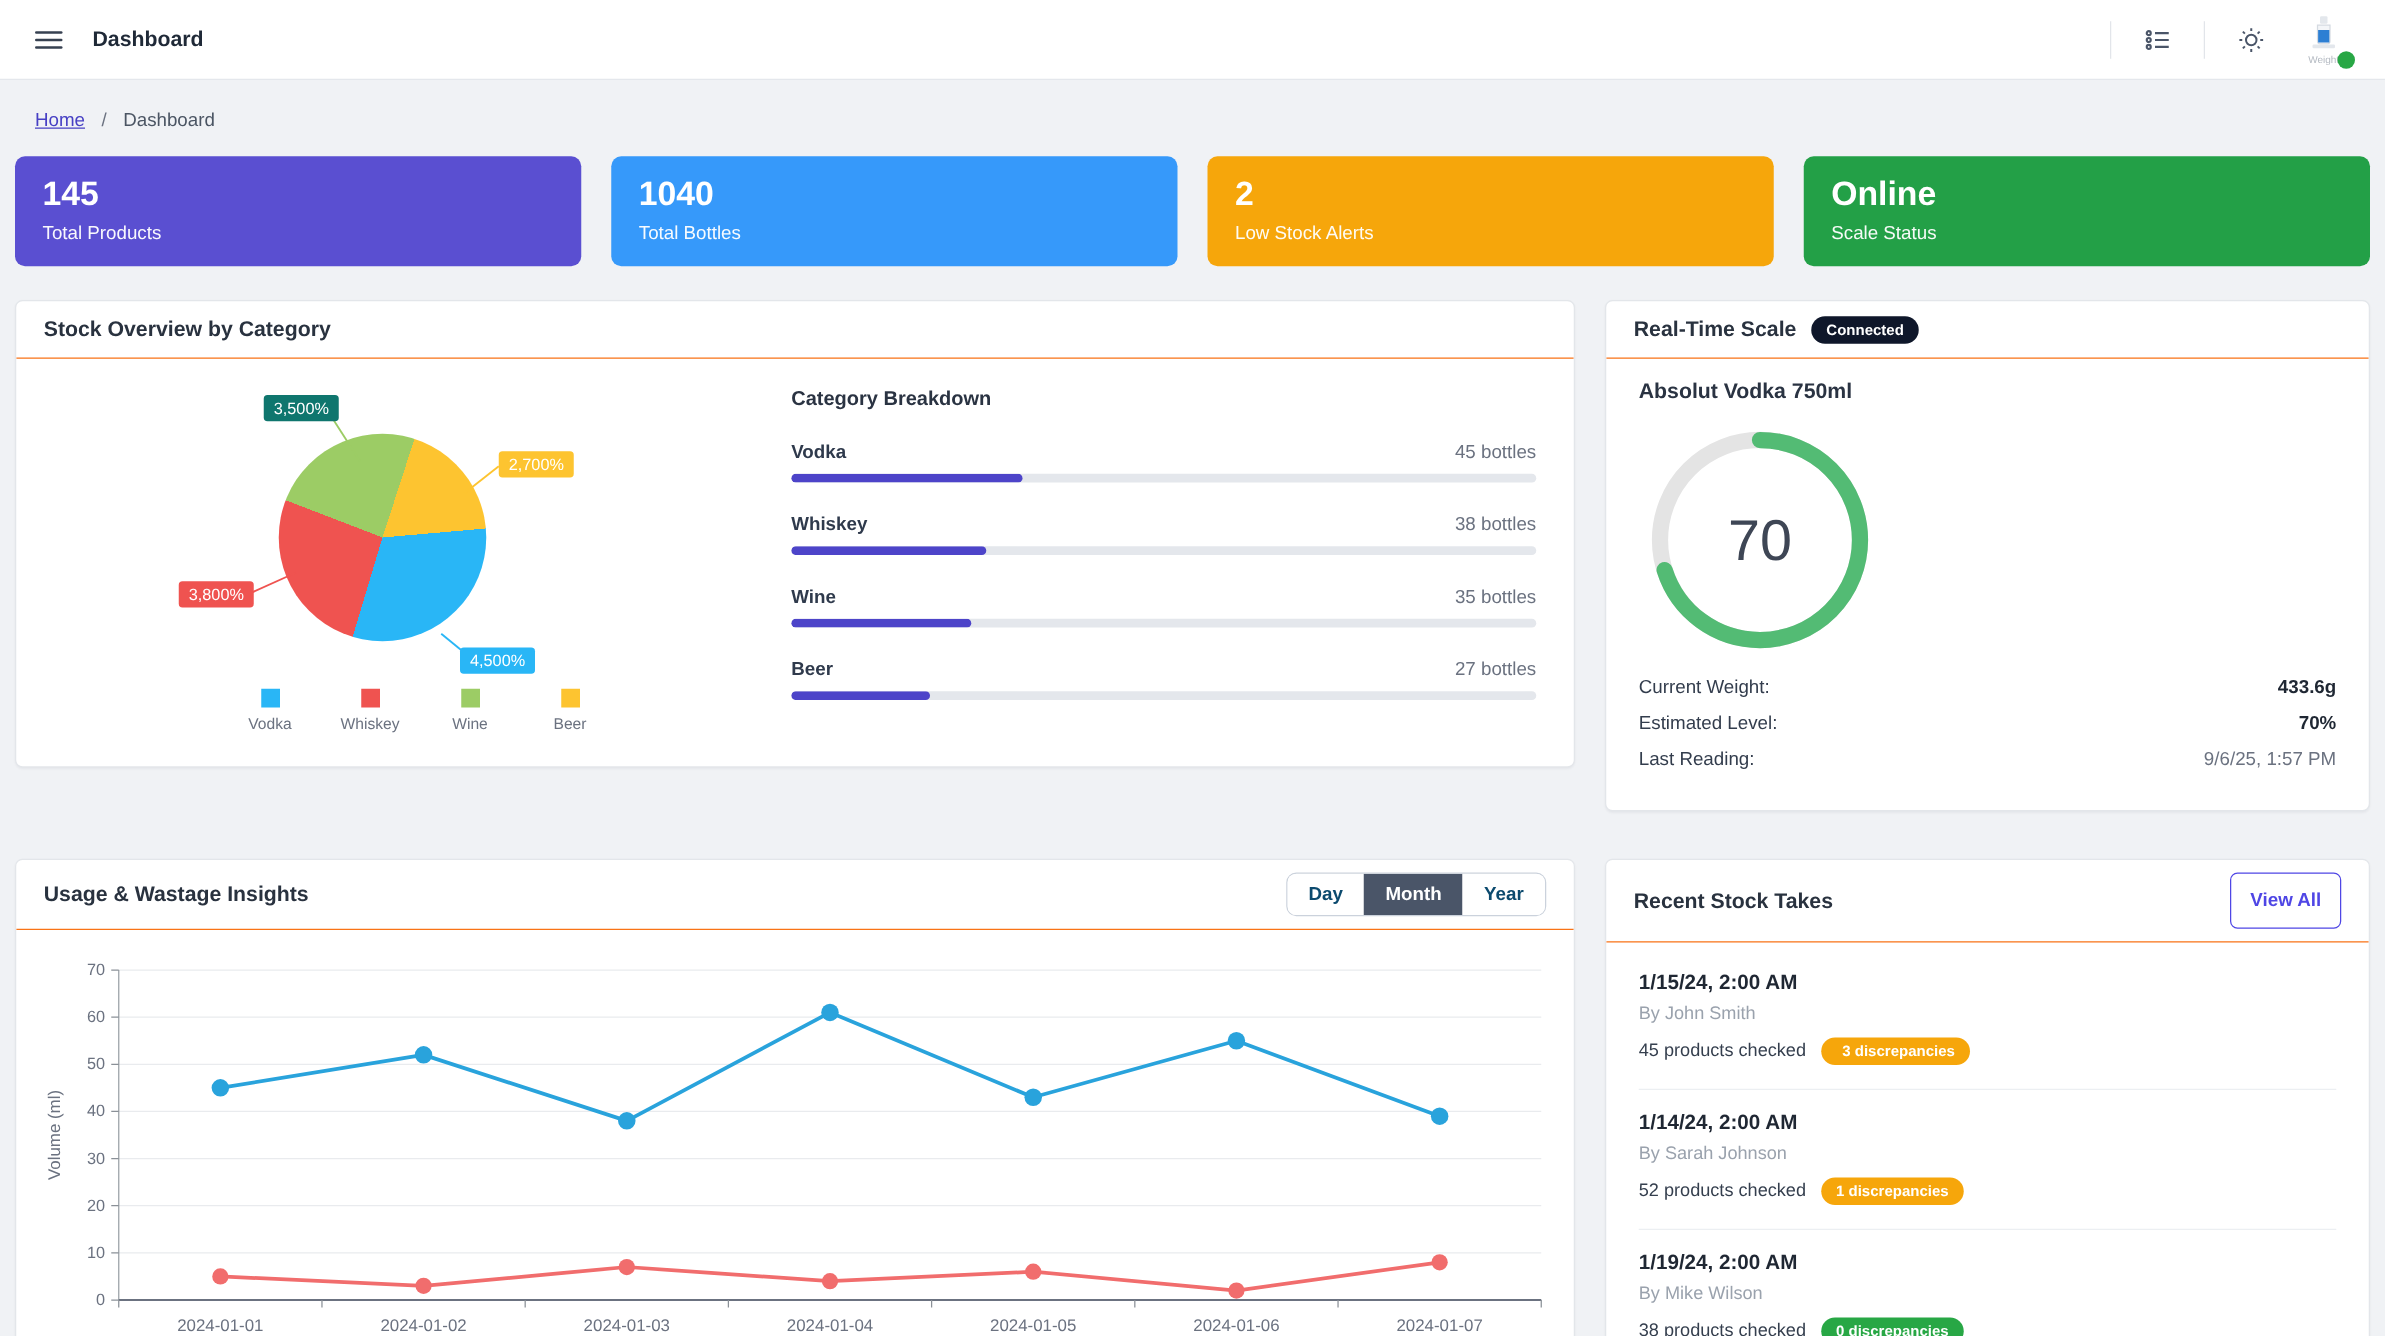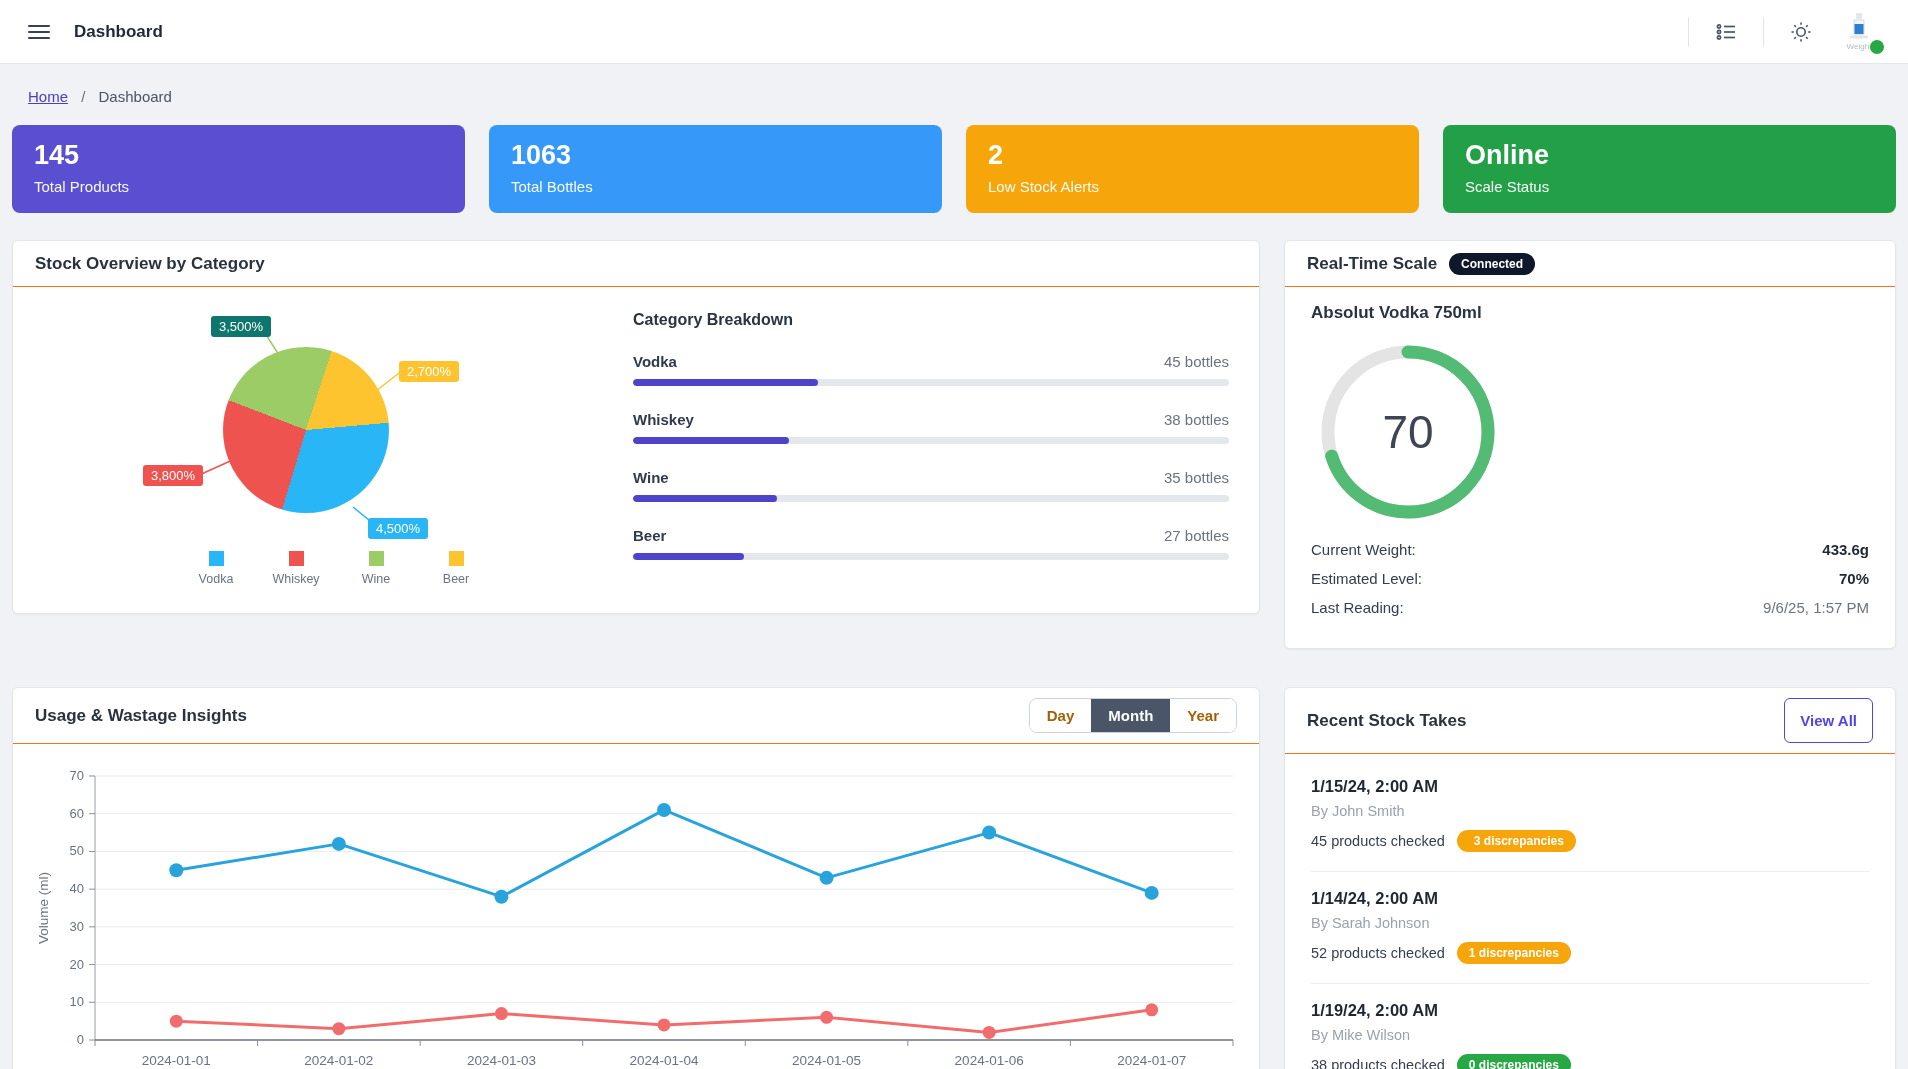--- a/index.html
+++ b/index.html
@@ -69,21 +69,21 @@
   .rt-body { padding:16px 26px 0; }
   .rt-product { font-size:17px; font-weight:700; color:#2a3342; }
   .gauge-wrap { position:relative; width:190px; height:190px; margin:14px 0 14px 2px; }
   .gauge-num { position:absolute; inset:0; display:flex; align-items:center; justify-content:center; font-size:46px; color:#3e4655; }
   .rt-row { display:flex; justify-content:space-between; font-size:15px; margin-top:12px; color:#333d4d; }
   .rt-val { font-weight:700; color:#1f2733; }
   .rt-val.muted { font-weight:400; color:#6b7280; }
   
   #usage-panel { height:432px; }
   .toggle-group { display:flex; border:1px solid #cbd2dc; border-radius:8px; overflow:hidden; }
-  .tg-btn { padding:8px 17px; font-size:15px; font-weight:700; color:#a16207; background:#fff; border:none; cursor:pointer; }
+  .tg-btn { padding:8px 17px; font-size:15px; font-weight:700; color:#0c4a6e; background:#fff; border:none; cursor:pointer; }
   .tg-btn.active { background:#4a5568; color:#fff; }
   .usage-body { padding:20px 18px 0; }
   
   #recent-panel { height:432px; }
   .view-all { background:#fff; border:1px solid #4f46e5; color:#4f46e5; border-radius:6px; padding:13px 15px; font-size:15px; font-weight:700; cursor:pointer; }
   .rs-body { padding:6px 26px 0; }
   .rs-item { padding:17px 0 19px; border-bottom:1px solid #eceff2; }
   .rs-item:last-child { border-bottom:none; }
   .rs-date { font-size:16.5px; font-weight:700; color:#1f2733; }
   .rs-by { font-size:14.5px; color:#9aa2ad; margin-top:7px; }
@@ -150,21 +150,21 @@
     <span class="bc-sep">/</span>
     <span class="bc-current">Dashboard</span>
   </nav>
 
   <div class="cards">
     <div class="card" style="background: rgb(90, 79, 209);">
       <div class="v">145</div>
       <div class="l">Total Products</div>
     </div>
     <div class="card" style="background: rgb(54, 153, 250);">
-      <div class="v">1063</div>
+      <div class="v">1040</div>
       <div class="l">Total Bottles</div>
     </div>
     <div class="card" style="background: rgb(246, 166, 11);">
       <div class="v">2</div>
       <div class="l">Low Stock Alerts</div>
     </div>
     <div class="card" style="background: rgb(35, 160, 71);">
       <div class="v">Online</div>
       <div class="l">Scale Status</div>
     </div>

